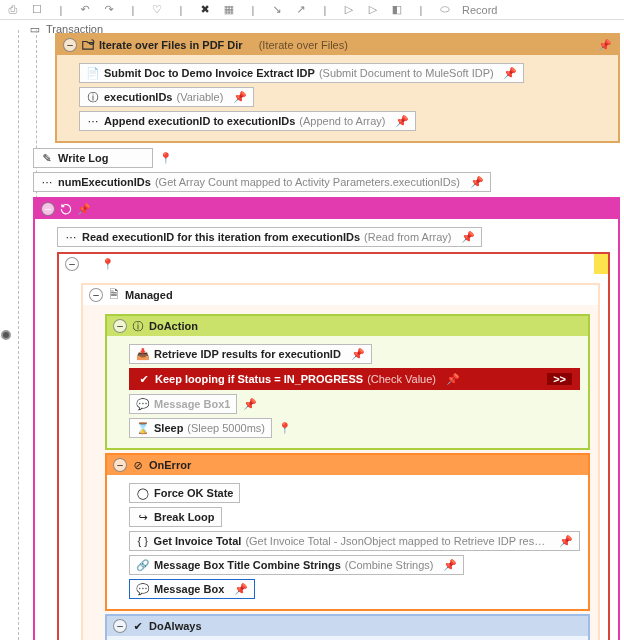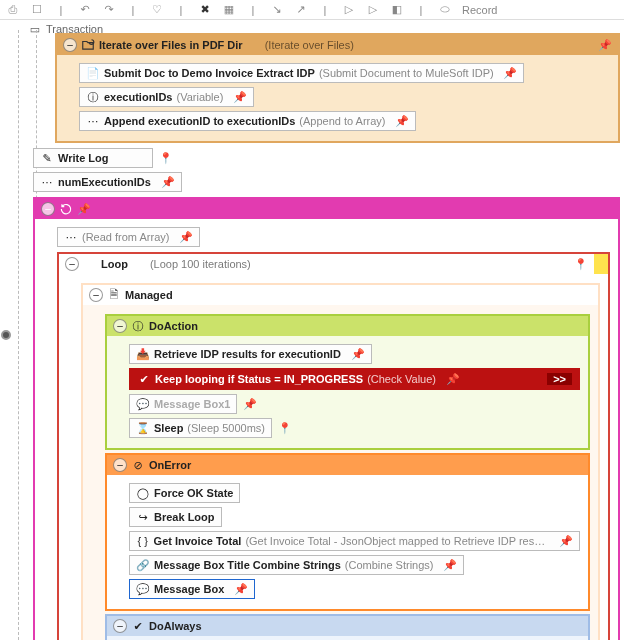--- a/index.html
+++ b/index.html
@@ -7,21 +7,21 @@
   .toolbar { position:absolute; top:0; left:0; right:0; height:20px; border-bottom:1px solid #ddd; display:flex; align-items:center; gap:10px; padding:0 6px; color:#888;}
   .toolbar .tb { width:14px; height:14px; display:flex; align-items:center; justify-content:center; }
   .trans-tab { position:absolute; top:20px; left:22px; display:flex; align-items:center; gap:4px; padding:2px 6px; color:#666;}
   .guide-v { position:absolute; top:30px; bottom:0; left:18px; border-left:1px dashed #bbb;}
   .guide-v2 { position:absolute; top:30px; bottom:0; left:36px; border-left:1px dashed #bbb;}
   .dot { position:absolute; top:330px; left:1px; width:10px; height:10px; border-radius:50%; background:#555; border:2px solid #999;}
   .canvas { position:absolute; top:30px; left:55px; right:4px; }
 
   .block { margin:3px 0; }
   .hdr { display:flex; align-items:center; padding:3px 6px; gap:4px; }
-  .hdr .grow { flex:1 1 auto; display:flex; align-items:center; gap:22px; overflow:hidden;}
+  .hdr .grow { flex:1 1 auto; display:flex; align-items:center; gap:16px; overflow:hidden;}
   .hdr .title { font-weight:600; white-space:nowrap;}
   .hdr .sub { color: rgba(0,0,0,.55); white-space:nowrap; overflow:hidden; text-overflow:ellipsis;}
   .body { padding:6px 8px 8px 22px; }
 
   .pin { cursor:pointer; }
   .collapse { width:14px; height:14px; border:1px solid rgba(0,0,0,.4); border-radius:50%; display:inline-flex; align-items:center; justify-content:center; font-size:10px; line-height:1; background:rgba(255,255,255,.7);}
   .ico { width:14px; height:14px; display:inline-flex; align-items:center; justify-content:center; }
   .ico svg { width:14px; height:14px; }
 
   
@@ -144,57 +144,55 @@
       <span class="ico">✎</span>
       <span class="title">Write Log</span>
     </div>
     <span class="pin">📍</span>
   </div>
 
   <div class="row" style="margin-left:-22px;">
     <div class="step">
       <span class="ico">⋯</span>
       <span class="title">numExecutionIDs</span>
+      <span class="sub">(Get Array Count mapped to Activity Parameters.executionIDs)</span>
       <span class="pin pinout">📌</span>
     </div>
   </div>
 
   <div class="block c-magenta" style="margin-left:-22px;">
     <div class="hdr">
       <span class="collapse">–</span>
       <span class="ico">
           <svg viewBox="0 0 24 24">
             <path fill="none" stroke="#fff" stroke-width="2" d="M4 12a8 8 0 1 0 3-6l-2 2m0-4v4h4"></path>
           </svg>
         </span>
       <span class="pin" style="color:#fff;">📌</span>
     </div>
     <div class="body">
 
       <div class="row">
           <div class="step">
         <span class="ico">⋯</span>
+        <span class="title">Read executionID for this iteration from executionIDs</span>
         <span class="sub">(Read from Array)</span>
         <span class="pin pinout">📌</span>
       </div>
         </div>
 
       <div class="block c-red">
         <div class="loop-hdr-wrap">
           <div class="hdr">
             <span class="collapse">–</span>
             <span class="ico">
                 <svg viewBox="0 0 24 24">
                   <path fill="none" stroke="#fff" stroke-width="2" d="M4 12a8 8 0 1 0 3-6l-2 2m0-4v4h4"></path>
                 </svg>
               </span>
-            <div class="grow">
-              <span class="title">Loop</span>
-              <span class="sub">(Loop 100 iterations)</span>
-            </div>
             <div class="right-pins">
               <span class="pin" style="color:#fff;">📍</span>
             </div>
           </div>
           <div class="c-redend"></div>
         </div>
         <div class="body">
 
           <div class="block c-peach">
             <div class="hdr">

